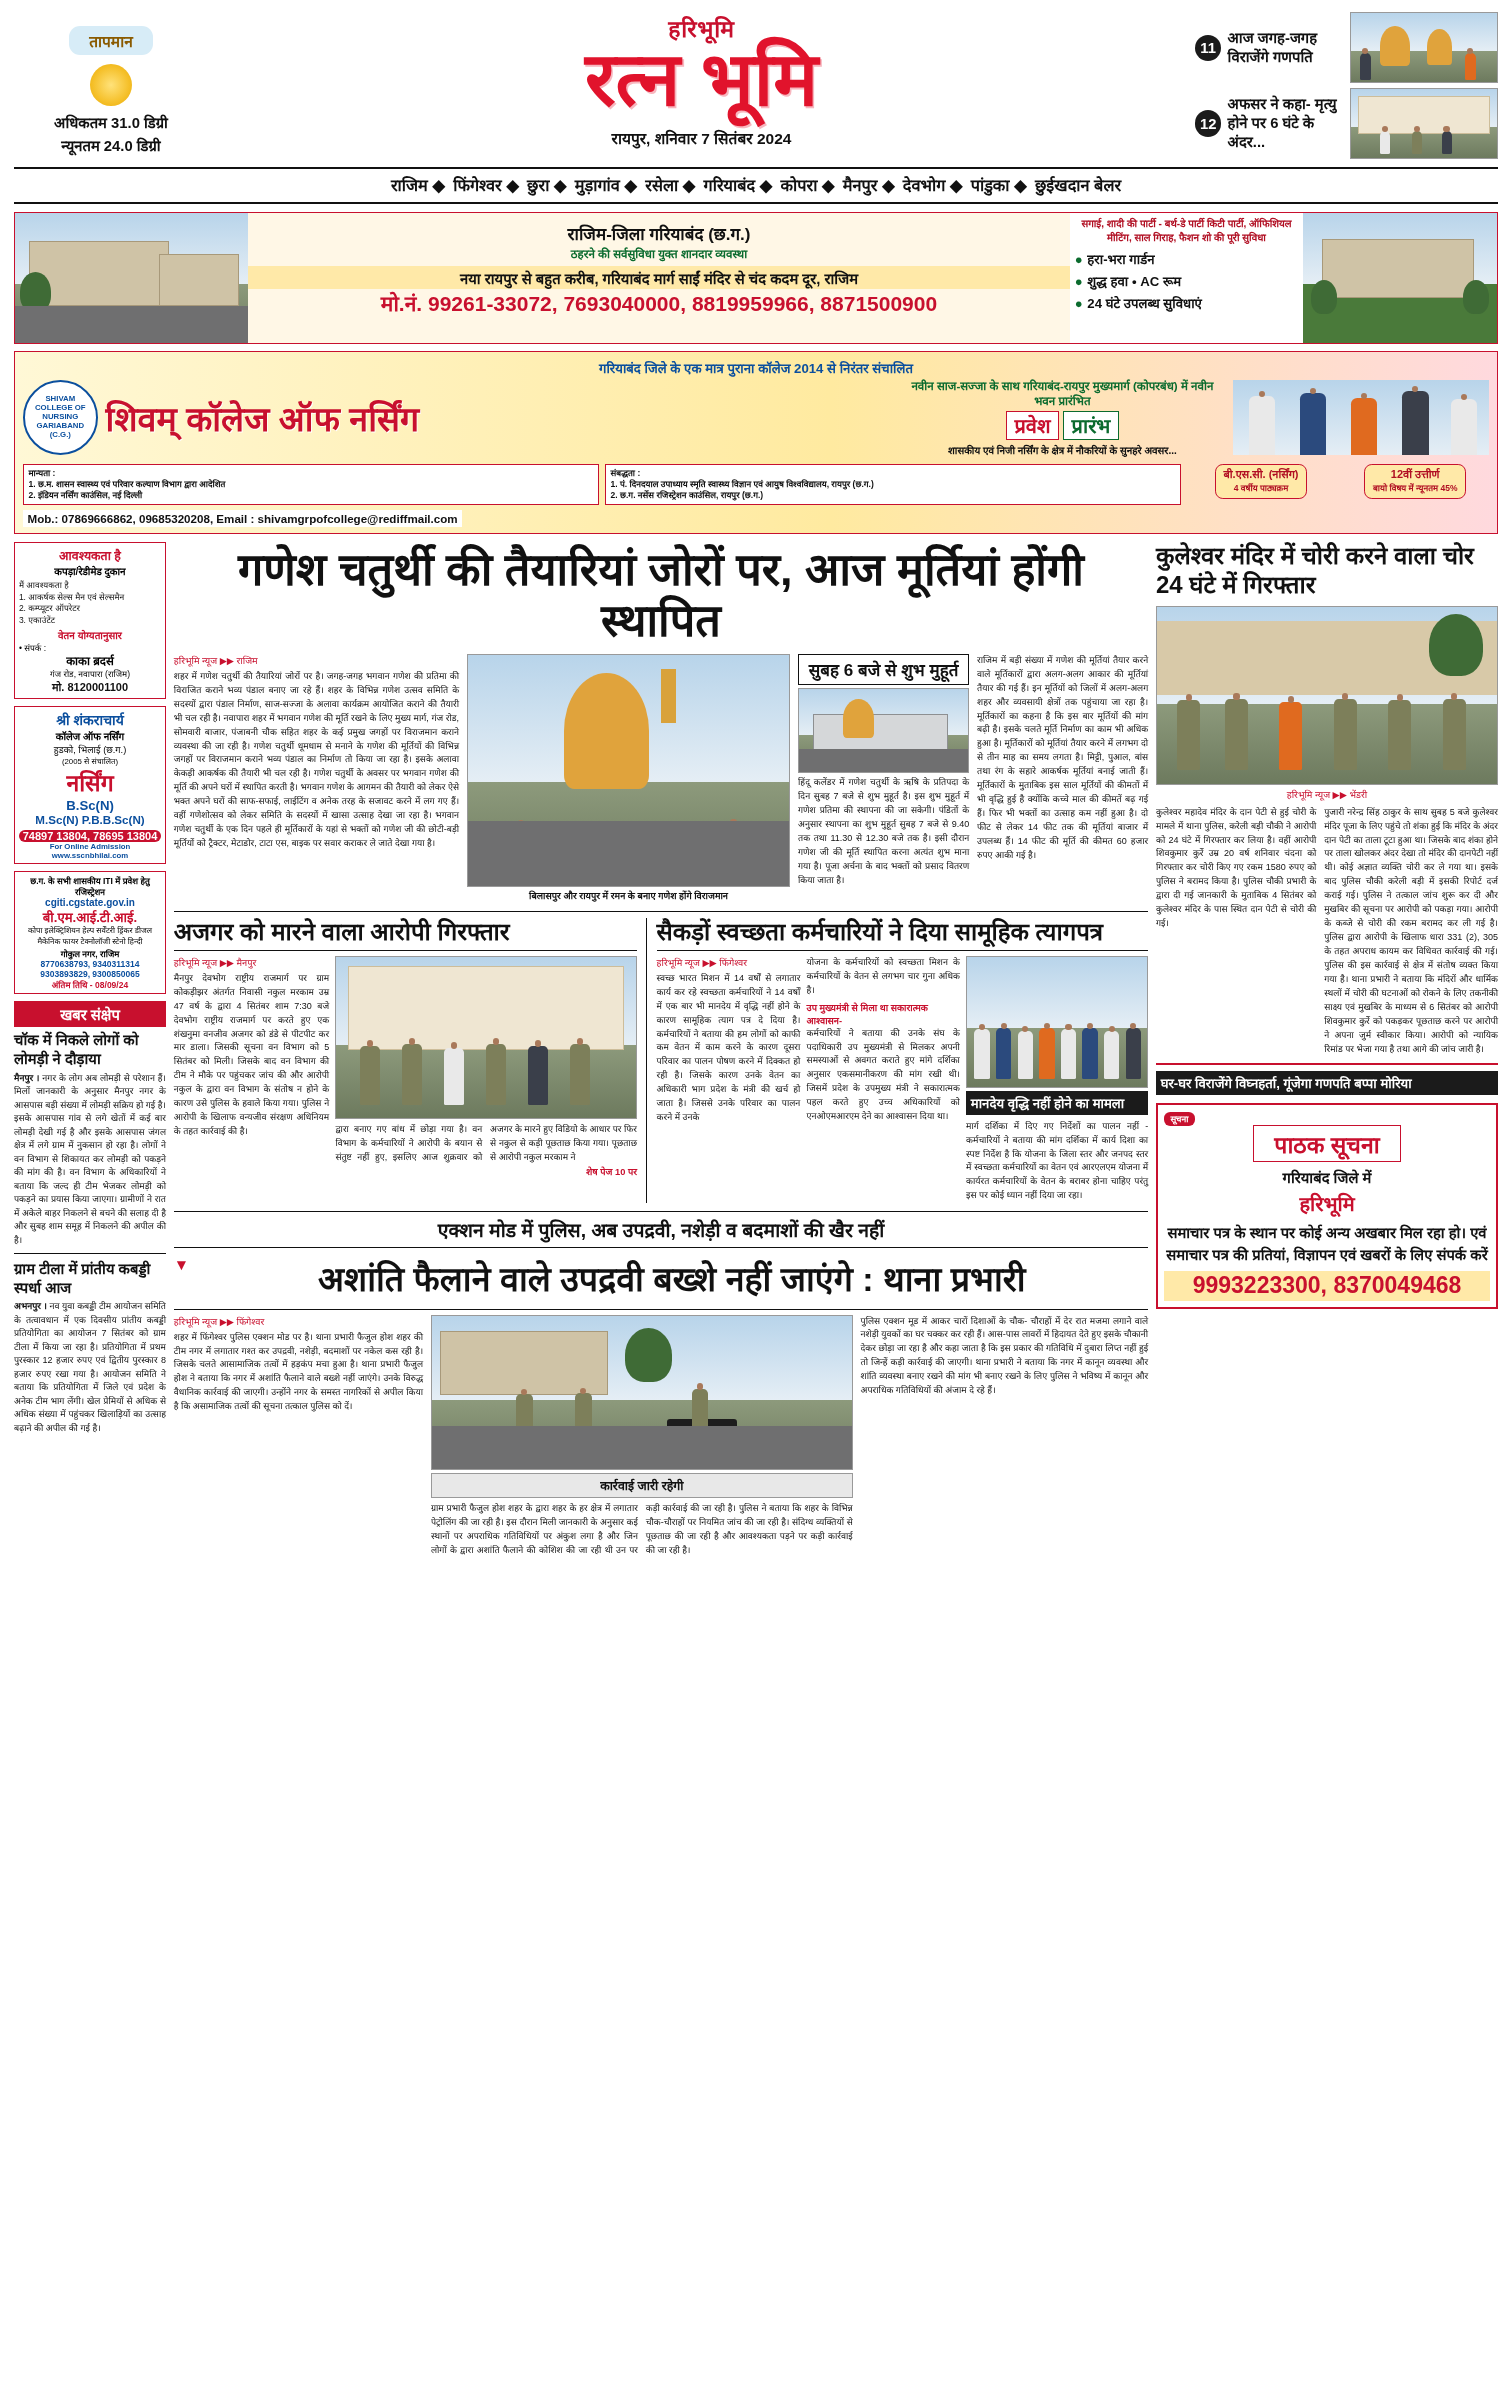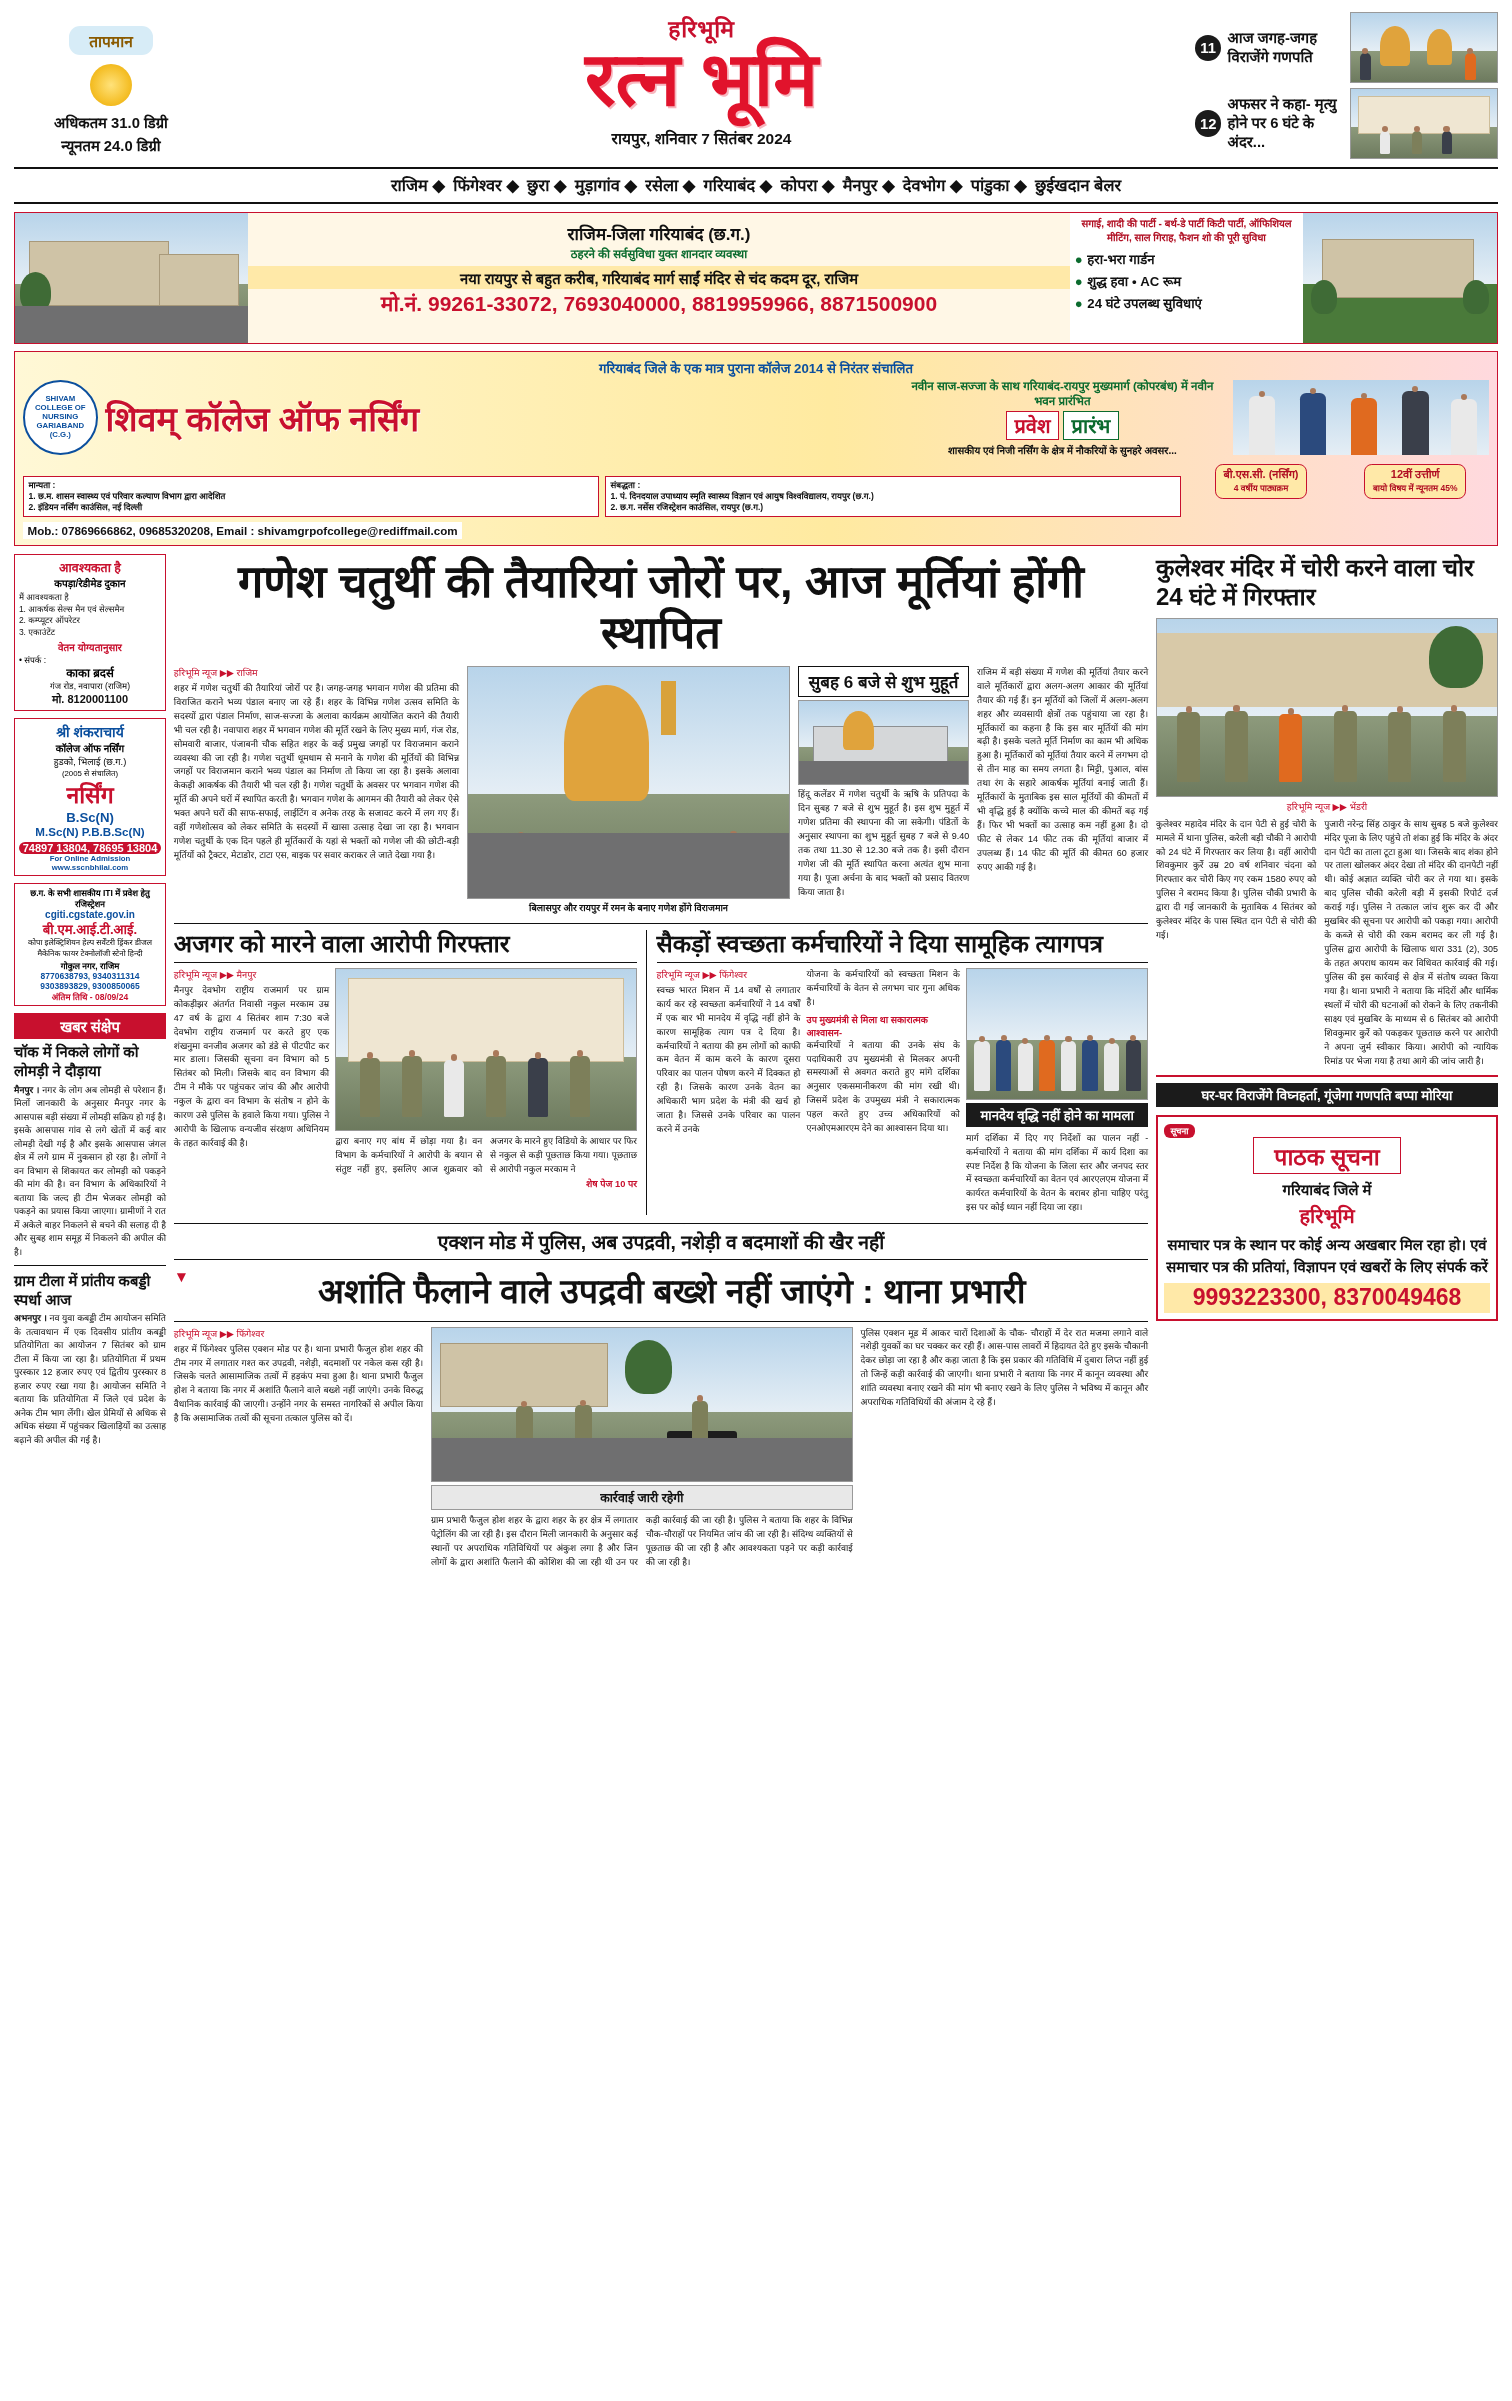--- a/index.html
+++ b/index.html
@@ -84,21 +84,21 @@
     width: 75px; height: 75px; border-radius: 50%; background:#fff; border: 2.3px solid #0b4f9e;
     display:flex; align-items:center; justify-content:center; text-align:center;
     font-size: 7.8px; font-weight: bold; color:#0b4f9e; line-height:1.15; padding: 3.1px;
   }
   .nur-title { font-size: 34px; font-weight: bold; color:#c8102e; text-shadow: 0.8px 0.8px 0 #fff; }
   .nur-addr { font-size: 16.3px; font-weight:bold; color:#111; }
   .nur-right { width: 326px; text-align:center; }
   .nur-right-l1 { font-size: 11.6px; font-weight:bold; color:#0b6b2e; }
   .nur-pravesh { font-size: 20px; font-weight:bold; color:#c8102e; background:#fff; display:inline-block; padding: 0 7.8px; border:1.6px solid #c8102e;}
   .nur-foot { display:flex; gap:6.2px; margin-top: 6.2px; font-size: 8.5px; color:#111; font-weight: bold;}
-  .nur-foot .cell { background:#fff; border:0.8px solid #c8102e; padding: 3.1px 4.7px; flex:1; line-height:1.3;margin-top:12px;}
+  .nur-foot .cell { background:#fff; border:0.8px solid #c8102e; padding: 3.1px 4.7px; flex:1; line-height:1.3;}
   .nur-mob { background:#fff; font-size: 11.6px; font-weight: bold; color:#111; padding: 2.3px 4.7px; margin-top:4.7px; display:inline-block;text-align:center;}
   .circ { display:inline-block; background:#ffe9a8; border:1.6px solid #c8102e; border-radius: 7.8px; padding: 3.1px 7.8px; font-size: 11px; font-weight:bold; color:#b10f23; line-height:1.25;}
 
   
   .content { display:flex; gap: 7.8px; margin-top: 7.8px; }
   .col-left { width: 152px; }
   .col-mid { flex: 1; }
   .col-right { width: 342px; }
 
   
@@ -123,21 +123,21 @@
   .story-cols { display:flex; gap: 7.8px; }
   .col-txt { font-size: 9px; color:#111; text-align: justify; line-height: 1.55; }
   .photo { border: 0.8px solid #999; position: relative; overflow: hidden; }
   .caption { font-size: 9.3px; font-weight: bold; color:#111; text-align:center; padding: 2.3px 0; }
   .subhead-box { border:0.8px solid #111; padding: 3.1px 4.7px; }
   .subhead { font-size: 17px; font-weight: bold; color:#111; text-align:center; }
 
   .rule { border-top: 1.6px solid #111; margin: 6.2px 0; }
   .rule-red { border-top: 2.3px solid #c8102e; margin: 6.2px 0; }
   .head2 { font-size: 24px; font-weight:bold; color:#111; line-height:1.15; }
-  .blackbar { background:#1b1b1b; color:#fff; font-size: 13.2px; font-weight: bold; text-align:center; padding: 3.1px 4.7px; }
+  .blackbar { background:#1b1b1b; color:#fff; font-size: 13.2px; font-weight: bold; text-align:left; padding: 3.1px 4.7px; }
   .greybar { background:#e8e8e8; color:#111; font-size: 12.4px; font-weight: bold; text-align:center; padding: 3.1px 4.7px; border:0.8px solid #999;}
   .centerstrip { text-align:center; font-size: 19.4px; font-weight: bold; color:#111; border-top:1.6px solid #111; border-bottom:1.6px solid #111; padding: 3.9px 0; margin: 7.8px 0; }
   .tri { color:#c8102e; font-size: 15.5px; }
   .headline-3 { font-size: 34px; font-weight:bold; color:#111; text-align:center; line-height:1.15; margin: 4.7px 0; }
 
   
   .rhead { font-size: 24px; font-weight: bold; color:#111; line-height:1.2; }
   .reader-box { border: 2.3px solid #c8102e; margin-top: 7.8px; text-align:center; padding: 6.2px; }
   .reader-head { font-size: 23px; font-weight: bold; color:#c8102e; border:1.6px solid #c8102e; display:inline-block; padding: 1.6px 20px; }
   .reader-txt { font-size: 14.8px; font-weight: bold; color:#111; line-height: 1.45; margin-top: 6.2px; }

